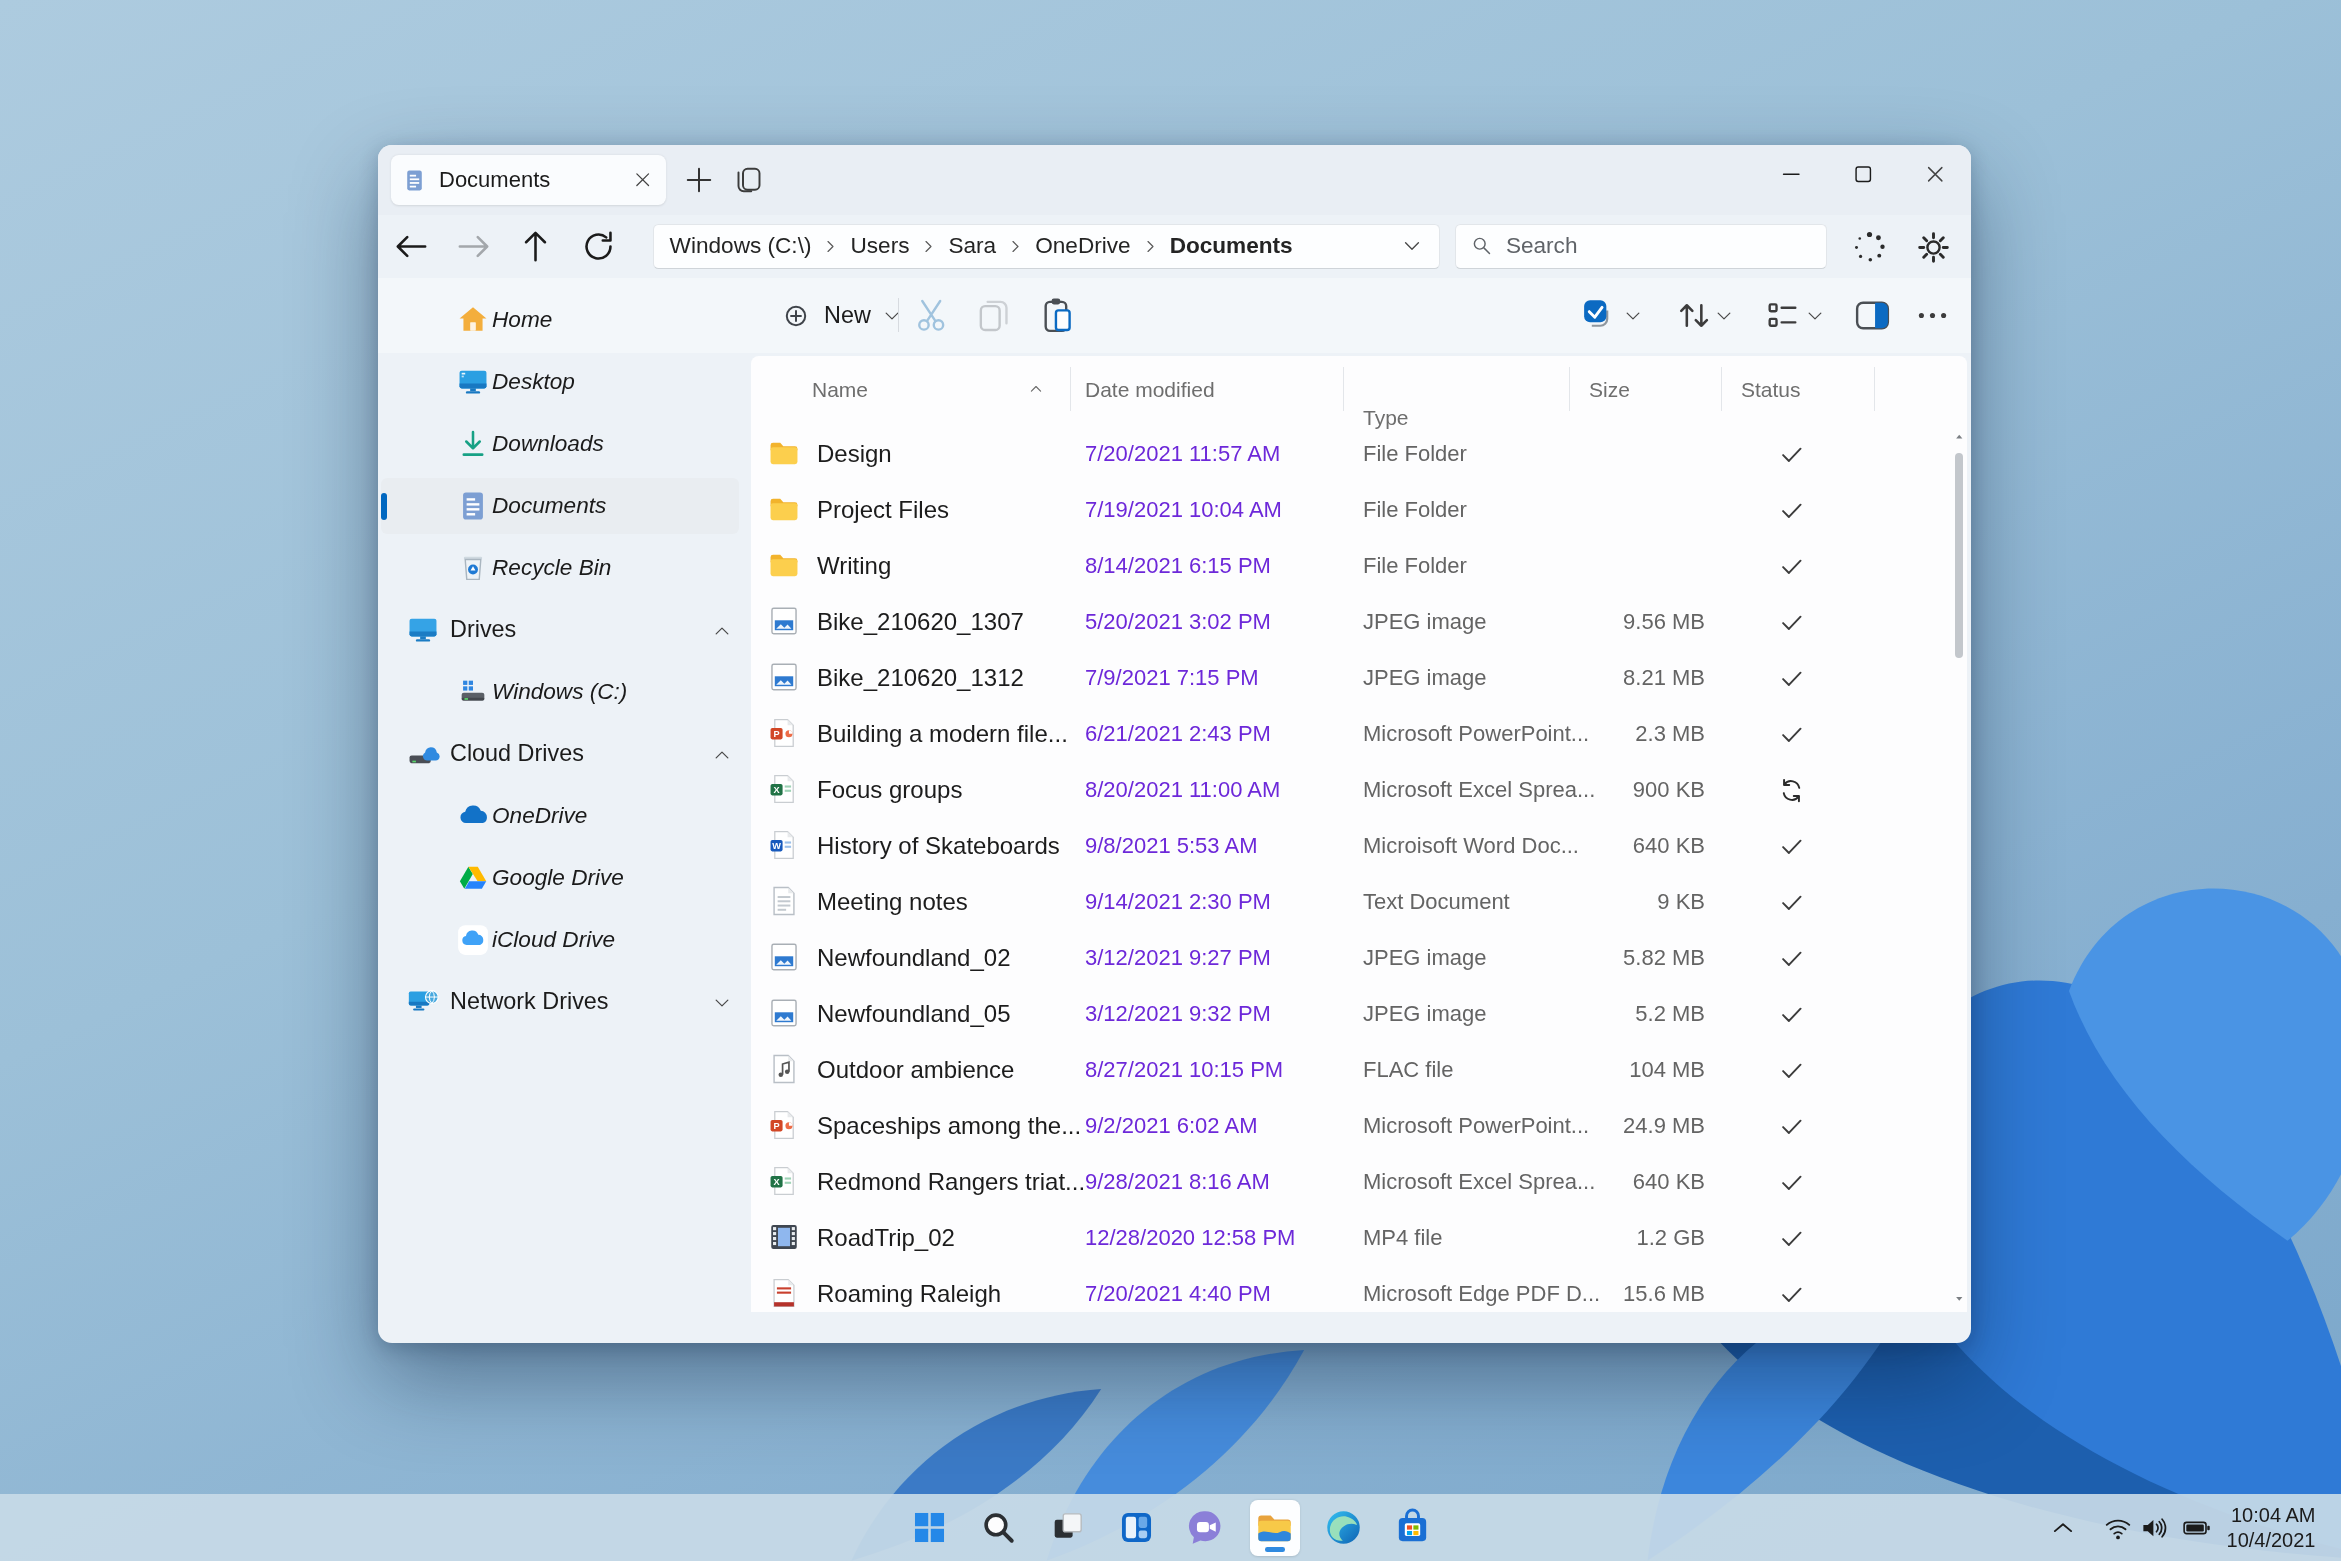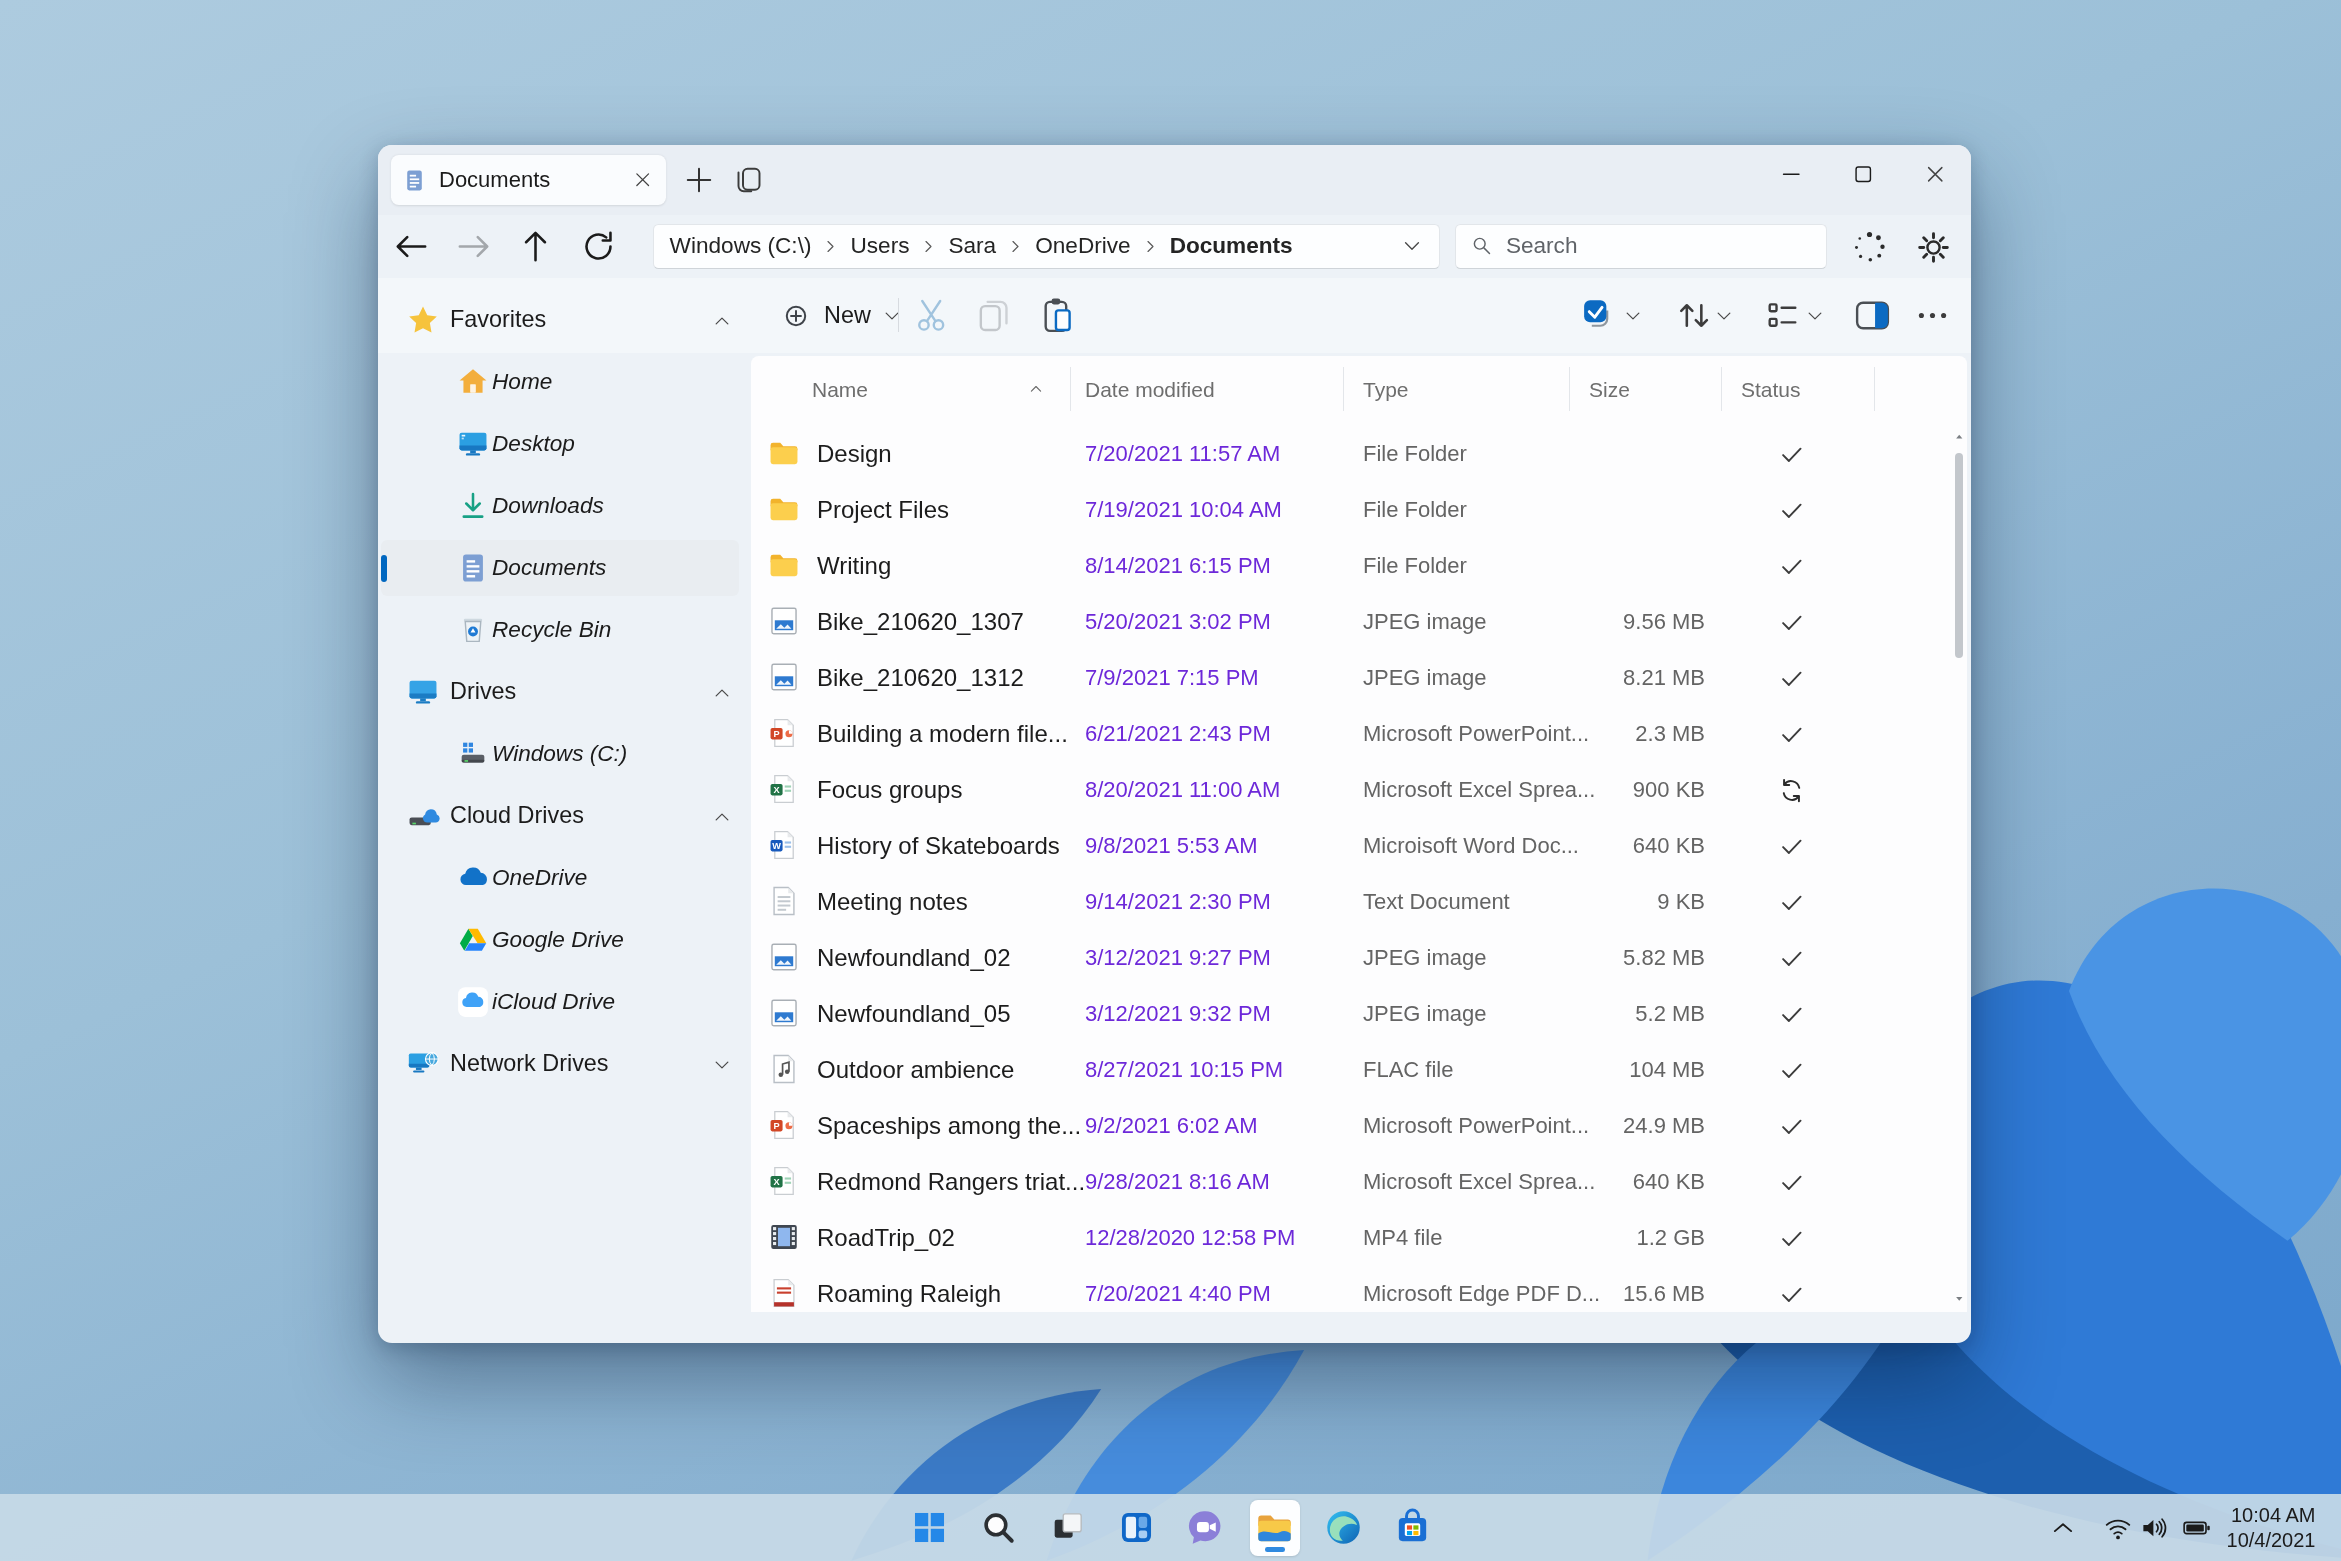--- a/index.html
+++ b/index.html
@@ -358,33 +358,20 @@
             <g fill="#3c3c3c">
               <circle cx="11" cy="24" r="3"></circle>
               <circle cx="24" cy="24" r="3"></circle>
               <circle cx="37" cy="24" r="3"></circle>
             </g>
           </svg>
         </span>
     </div>
 
     <div id="sidebar">
-        <div class="sb-row sb-head">
-          <span class="sbicon icon">
-            <svg viewBox="0 0 48 48" xmlns="http://www.w3.org/2000/svg">
-              <path d="M24 5l6 12.2L43.5 19 33.7 28.4 36 41.8 24 35.5 12 41.8l2.3-13.4L4.5 19l13.5-1.8z" fill="#f6c33c"></path>
-            </svg>
-          </span>
-          <span class="sblabel">Favorites</span>
-          <span class="sb-chev icon">
-            <svg viewBox="0 0 48 48" xmlns="http://www.w3.org/2000/svg">
-              <path d="M10 31l14-14 14 14" stroke="#4a4a4a" stroke-width="3" fill="none" stroke-linecap="round" stroke-linejoin="round"></path>
-            </svg>
-          </span>
-        </div>
         <div class="sb-row sb-item">
           <span class="sbicon icon">
             <svg viewBox="0 0 48 48" xmlns="http://www.w3.org/2000/svg">
               <path d="M24 6L5 22h5.5v17h27V22H43z" fill="#f3ae3c"></path>
               <rect x="20" y="27" width="8" height="12" rx="1" fill="#fff" opacity=".85"></rect>
             </svg>
           </span>
           <span class="sblabel">Home</span>
         </div>
         <div class="sb-row sb-item">
@@ -532,21 +519,21 @@
       <div id="colheaders">
         <span class="ch" style="left:61px;">Name</span>
         <span class="icon" id="sortcaret">
             <svg viewBox="0 0 48 48" xmlns="http://www.w3.org/2000/svg">
               <path d="M13 29l11-11 11 11" stroke="#6a6a6a" stroke-width="2.8" fill="none" stroke-linecap="round" stroke-linejoin="round"></path>
             </svg>
           </span>
         <div class="ch-div" style="left:319px;"></div>
         <span class="ch" style="left:334px;">Date modified</span>
         <div class="ch-div" style="left:592px;"></div>
-        <span class="ch" style="left:612px;">Type</span>
+        <span class="ch" style="left:612px;margin-top:28px;">Type</span>
         <div class="ch-div" style="left:818px;"></div>
         <span class="ch" style="left:838px;">Size</span>
         <div class="ch-div" style="left:970px;"></div>
         <span class="ch" style="left:990px;">Status</span>
         <div class="ch-div" style="left:1123px;"></div>
       </div>
       <div id="rows">
           <div class="row">
             <span class="ficon icon">
               <svg viewBox="0 0 48 48" xmlns="http://www.w3.org/2000/svg">

